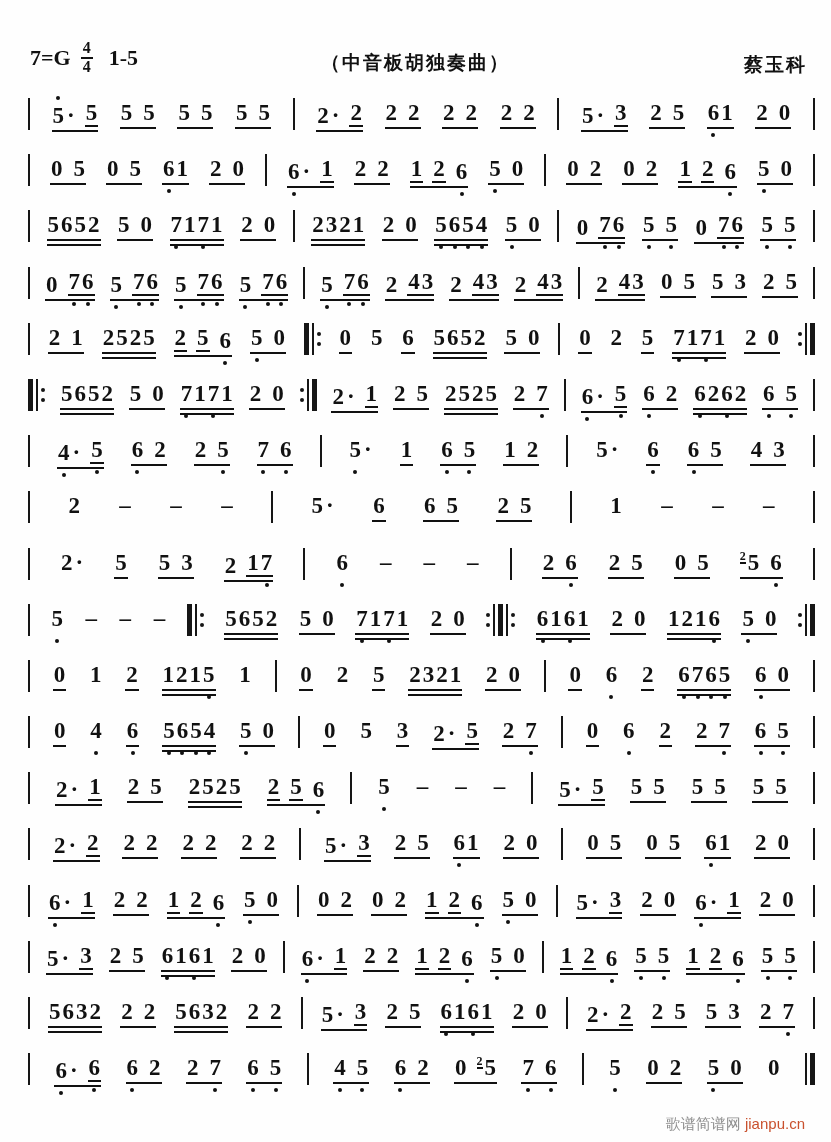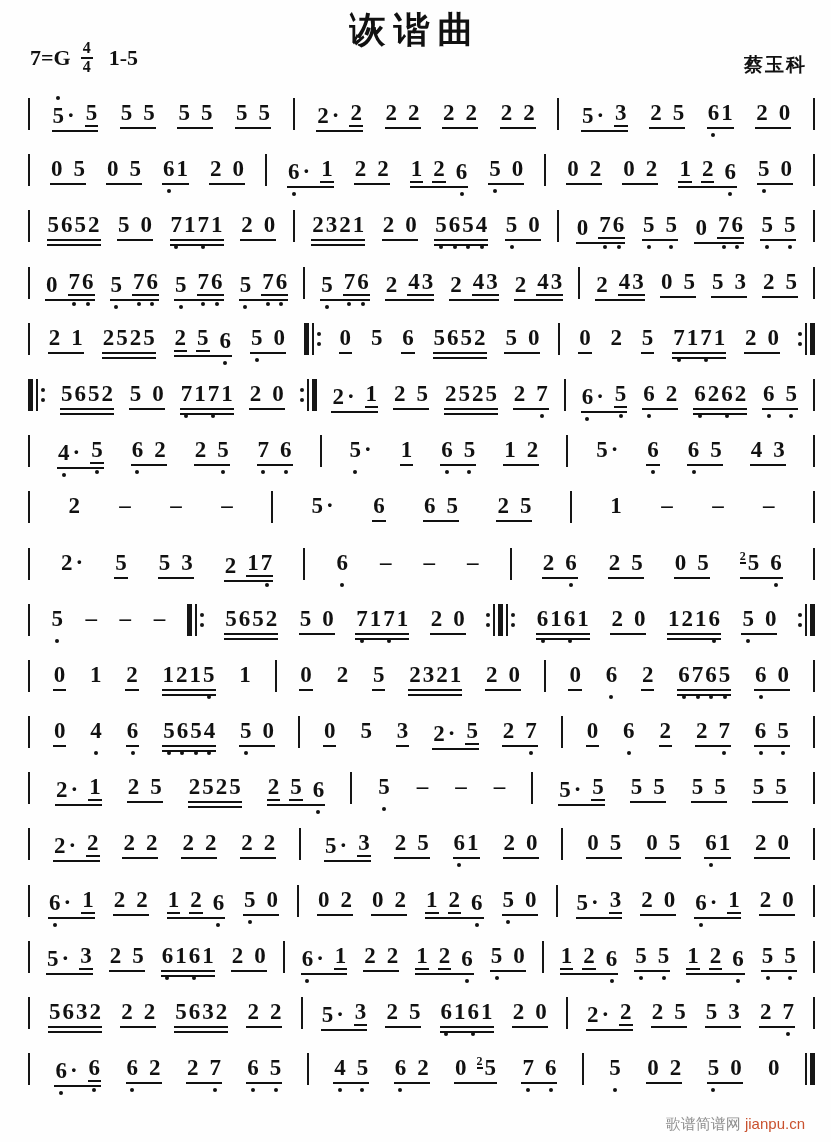--- a/index.html
+++ b/index.html
@@ -42,21 +42,21 @@
   .bdots i{display:block;width:4px;height:4px;border-radius:50%;background:#161616;}
   
   .footer{position:absolute;right:26px;bottom:8px;font-size:15px;
           font-family:"Liberation Sans","DejaVu Sans",sans-serif;}
 </style>
 </head>
 <body>
 
 <div class="sheet">
 
-  <div class="title">诙谐曲</div>
+  <div class="subtitle">（中音板胡独奏曲）</div>
 
   <div class="keyrow">
     <span>7=G</span>
     <span class="frac">
       <span class="top">4</span>
       <span class="bot">4</span>
     </span>
     <span class="range">1-5</span>
   </div>
 

